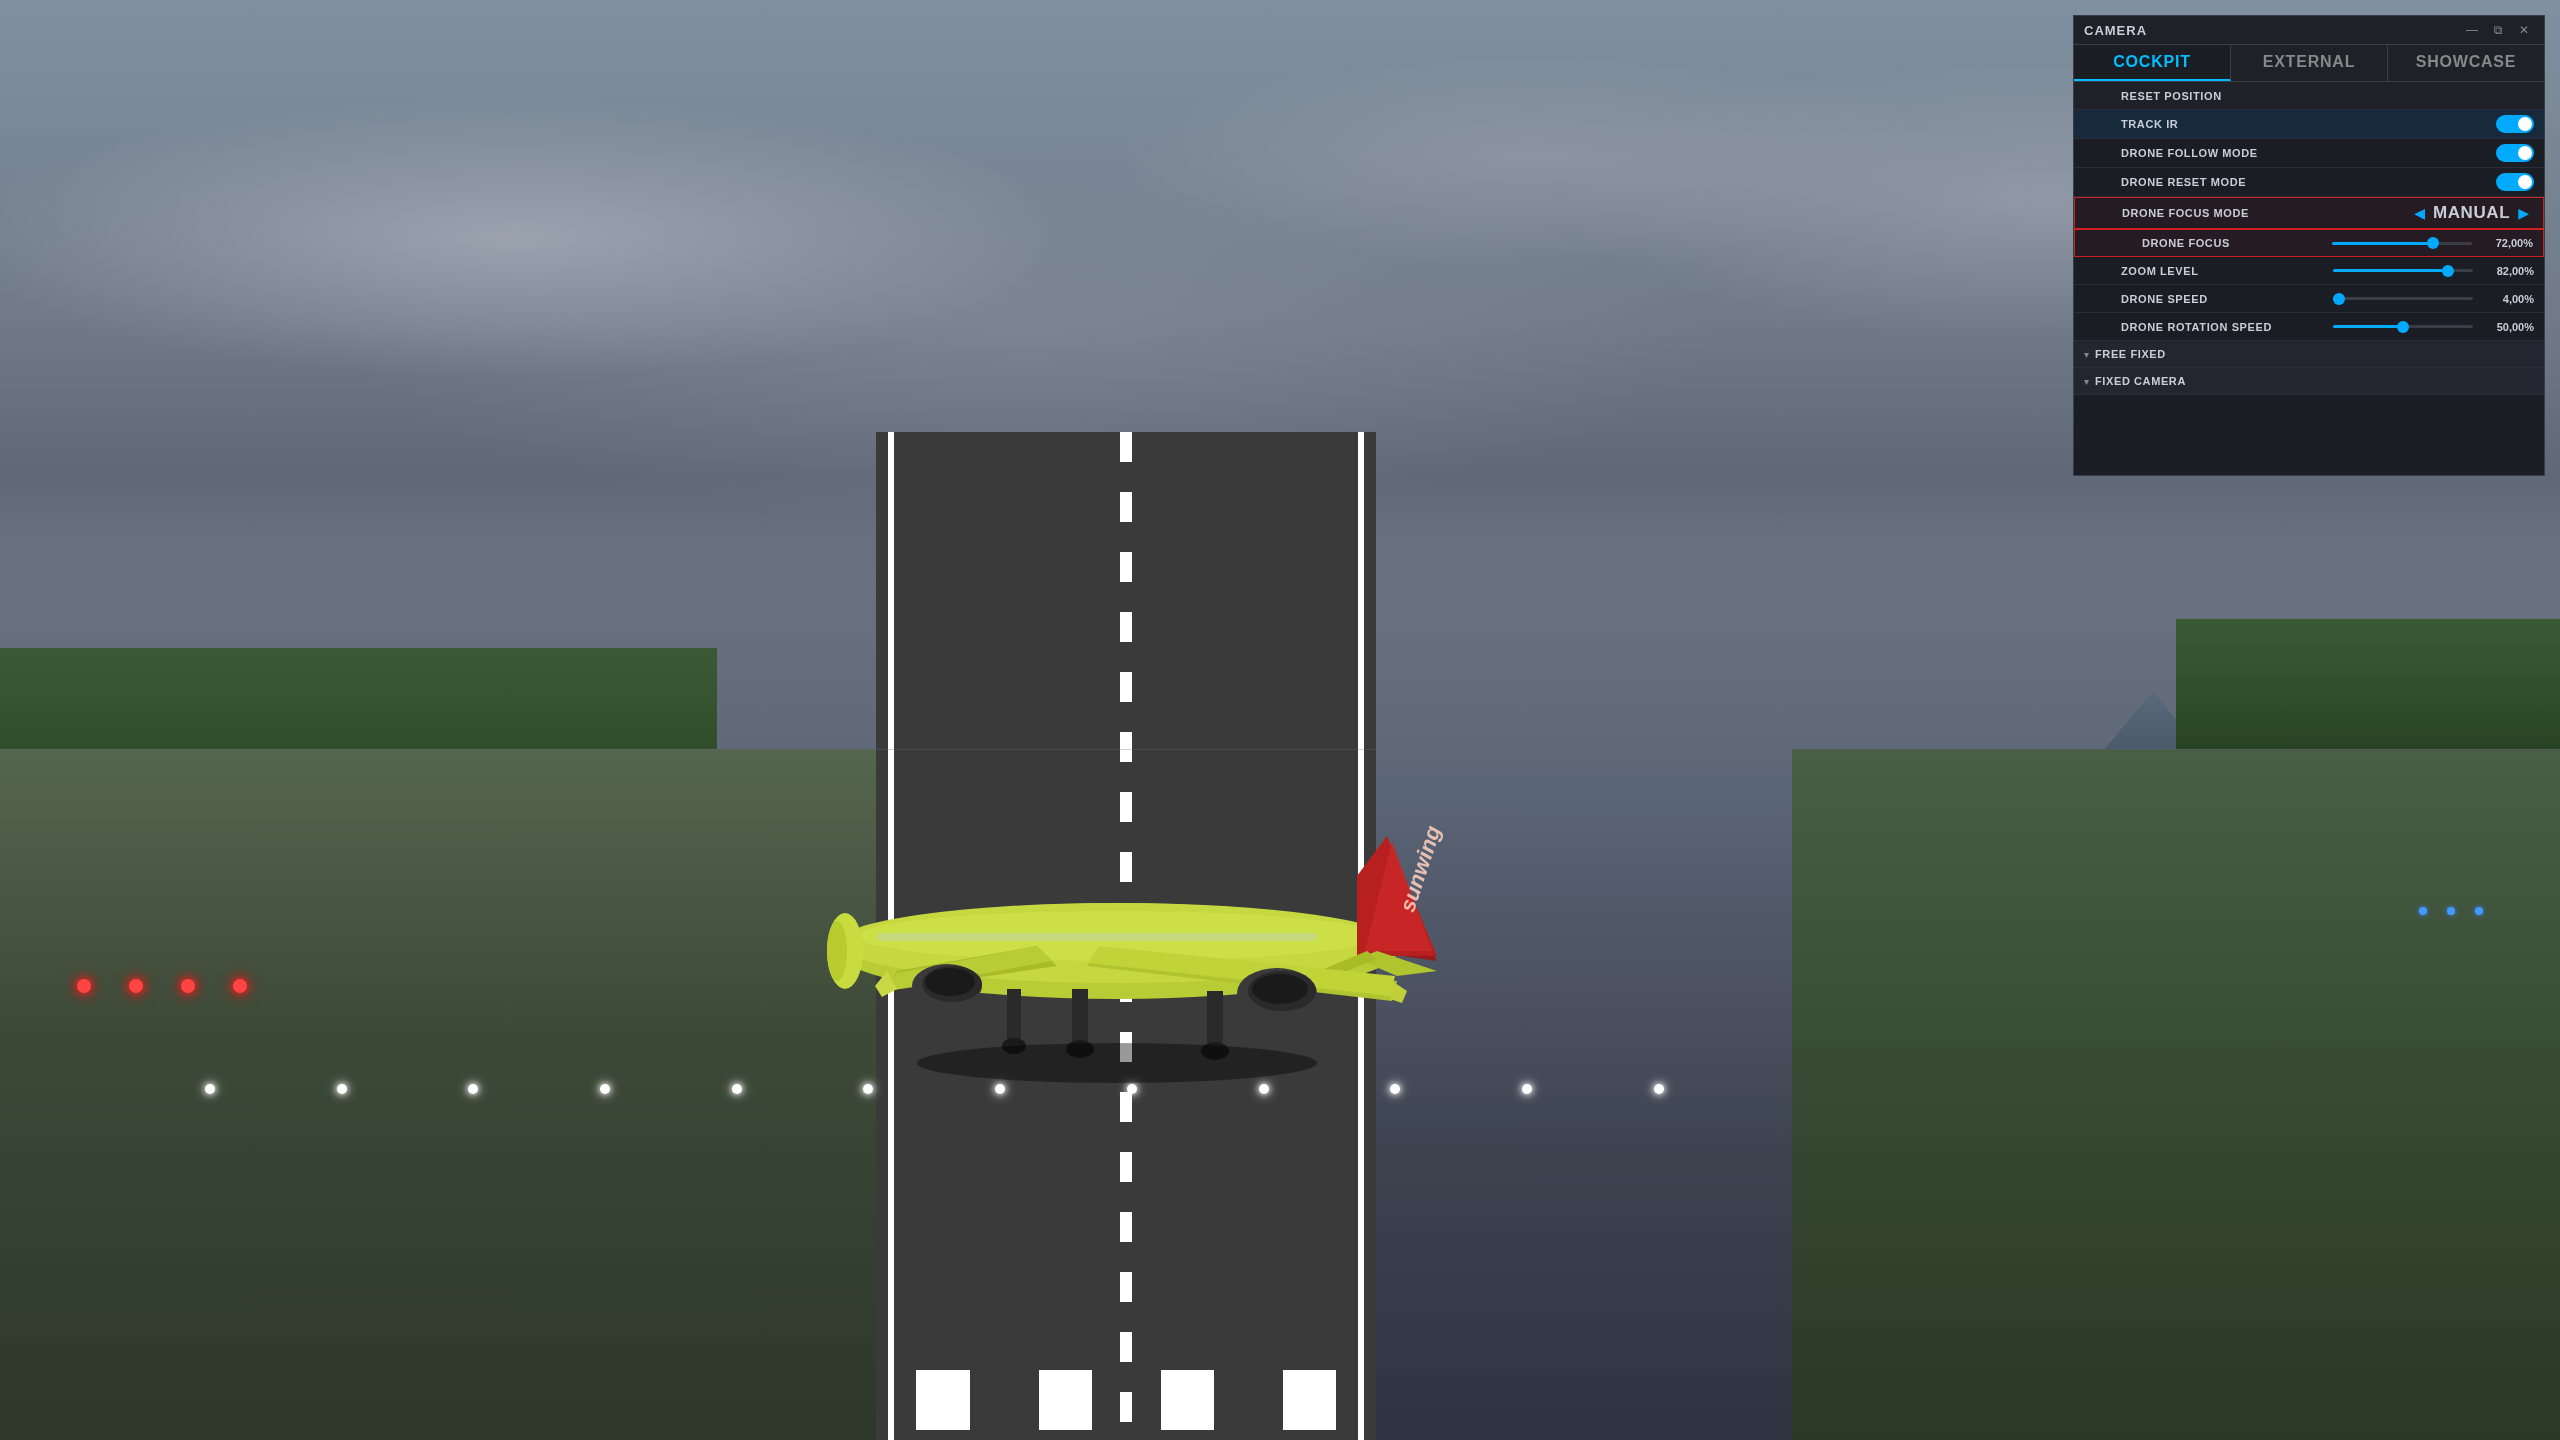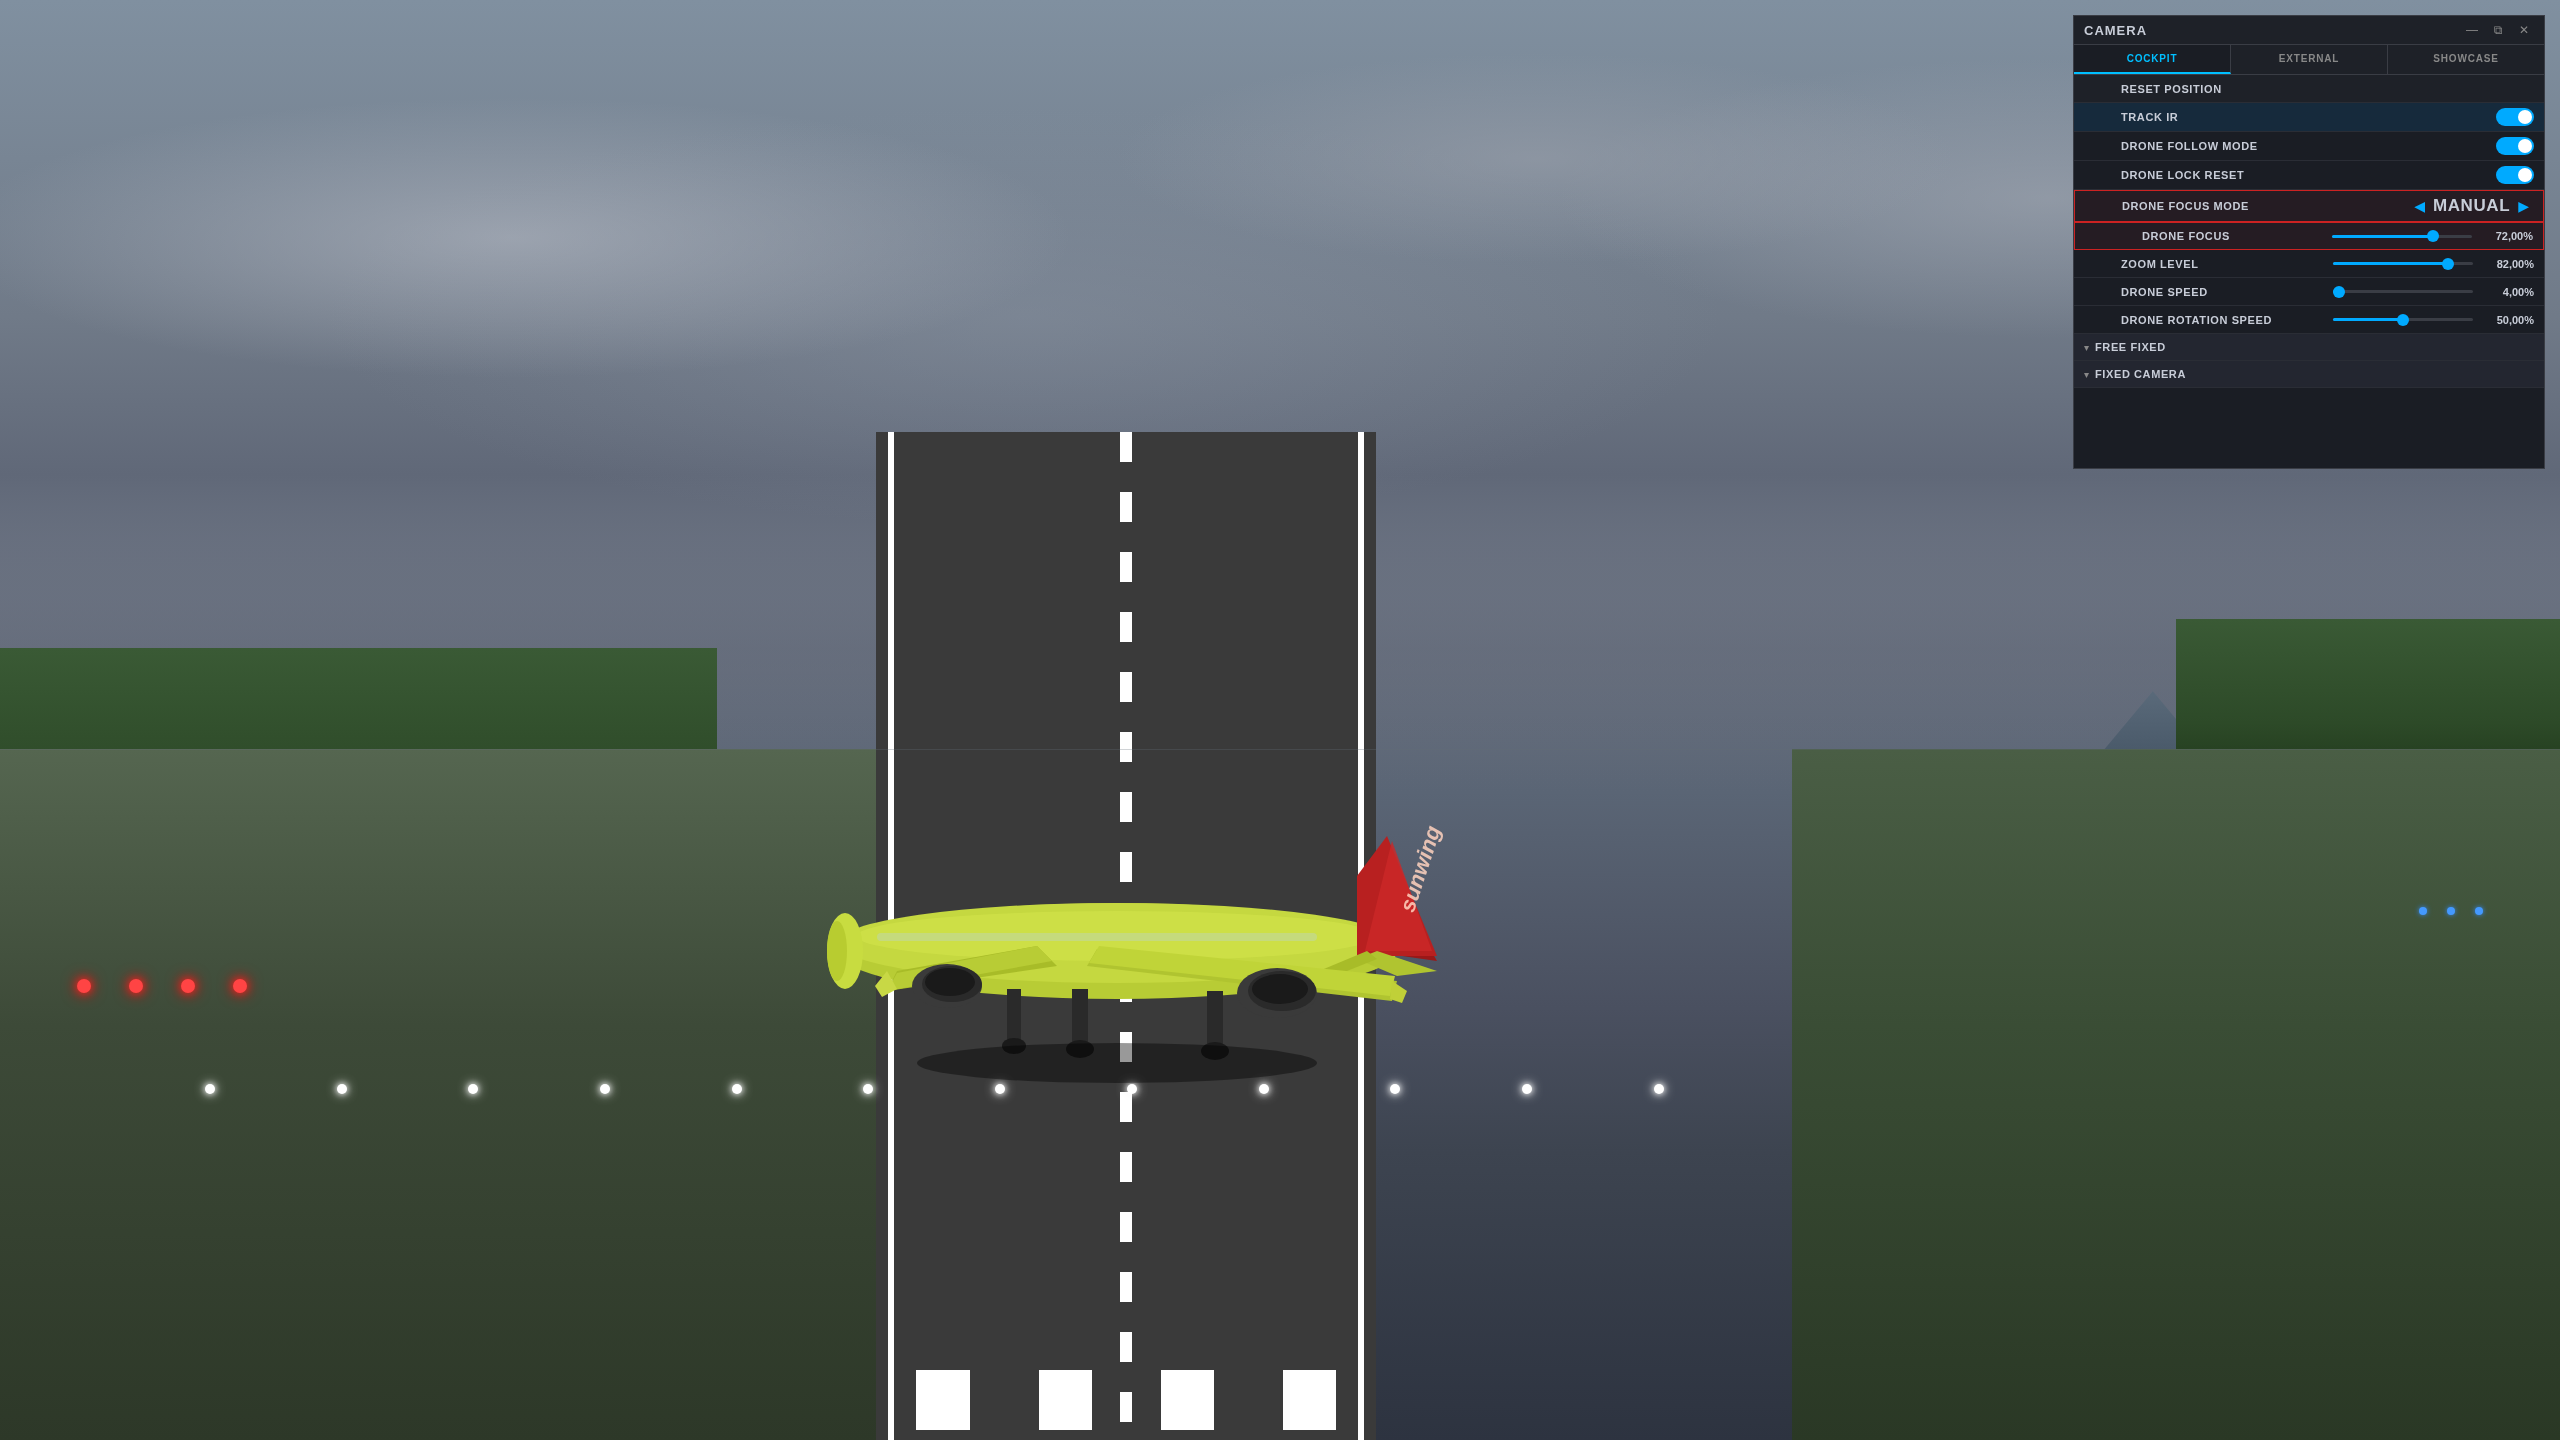--- a/index.html
+++ b/index.html
@@ -139,21 +139,21 @@
     .tab-bar {
       display: flex;
       background: #1e2128;
       border-bottom: 1px solid #3a3d45;
     }
 
     .tab {
       flex: 1;
       padding: 8px 6px;
       text-align: center;
-      font-size: 10px;
+      font-size: 16px;
       font-weight: bold;
       letter-spacing: 0.8px;
       cursor: pointer;
       color: #888;
       border-right: 1px solid #3a3d45;
     }
 
     .tab:last-child {
       border-right: none;
     }
@@ -471,21 +471,21 @@
       <span class="row-label">TRACK IR</span>
       <div class="toggle-switch"></div>
     </div>
 
     <div class="panel-row">
       <span class="row-label">DRONE FOLLOW MODE</span>
       <div class="toggle-switch"></div>
     </div>
 
     <div class="panel-row">
-      <span class="row-label">DRONE LOCK RESET</span>
+      <span class="row-label">DRONE RESET MODE</span>
       <div class="toggle-switch"></div>
     </div>
 
     <div class="panel-row highlight-red-outline" style="border:1px solid #cc2222;background:rgba(180,20,20,0.08);align-items:center;">
       <span class="row-label">DRONE FOCUS MODE</span>
       <div class="mode-selector">
         <span class="mode-arrow">◀</span>
         <span class="mode-value">MANUAL</span>
         <span class="mode-arrow">▶</span>
       </div>

